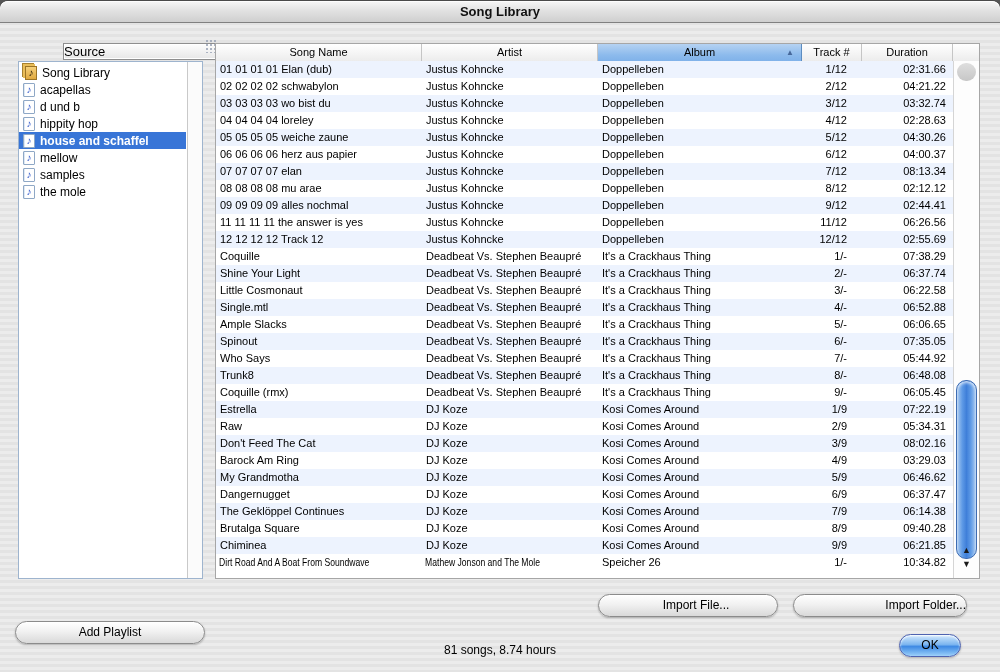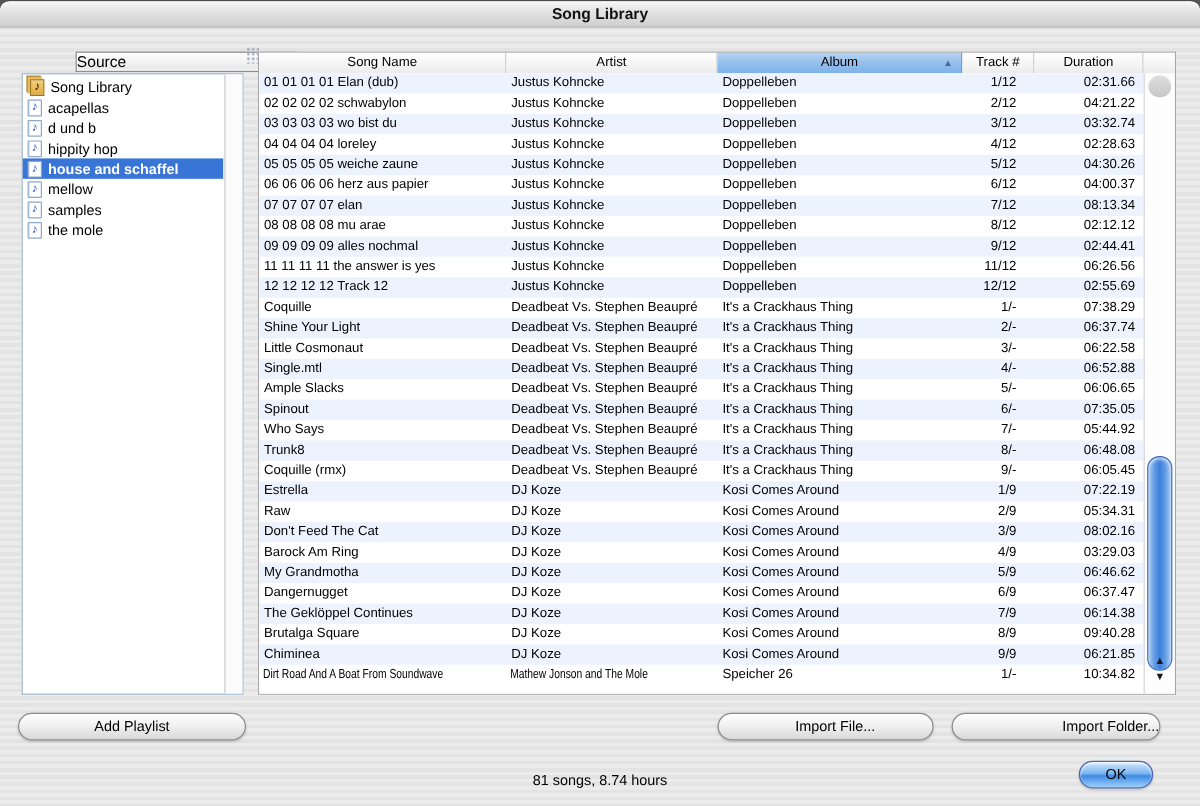--- a/index.html
+++ b/index.html
@@ -114,21 +114,21 @@
   .arrow.down { bottom:8px; }
 
   
   .btn-pill {
     position:absolute; height:23px; border-radius:12px;
     background:linear-gradient(180deg,#ffffff 0%,#f1f1f1 45%,#d9d9d9 100%);
     border:1px solid #8b8b8b; box-shadow:0 1px 2px rgba(0,0,0,.25), inset 0 1px 0 #fff;
     font-size:12px; color:#000; text-align:center; line-height:21px; cursor:default;
     font-family:"Liberation Sans", sans-serif;
   }
-  .btn-add    { left:15px;  top:593px; width:190px; }
+  .btn-add    { left:15px;  top:620px; width:190px; }
   .btn-file   { left:598px; top:593px; width:180px;padding-left:16px; }
   .btn-folder { left:793px; top:593px; width:174px;text-align:right; }
   .status { position:absolute; left:0; top:642px; width:100%; text-align:center; font-size:12px; color:#000; }
   .btn-ok {
     position:absolute; left:899px; top:633px; width:62px; height:23px; border-radius:12px;
     background:linear-gradient(180deg,#d3e9fd 0%,#7db6f0 45%,#3f8ae4 55%,#9bd0fa 100%);
     border:1px solid #4f63b0;
     box-shadow: inset 0 1px 2px rgba(255,255,255,.95), 0 1px 2px rgba(0,0,0,.25);
     font-size:12px; color:#000; text-align:center; line-height:21px; cursor:default;
   }

